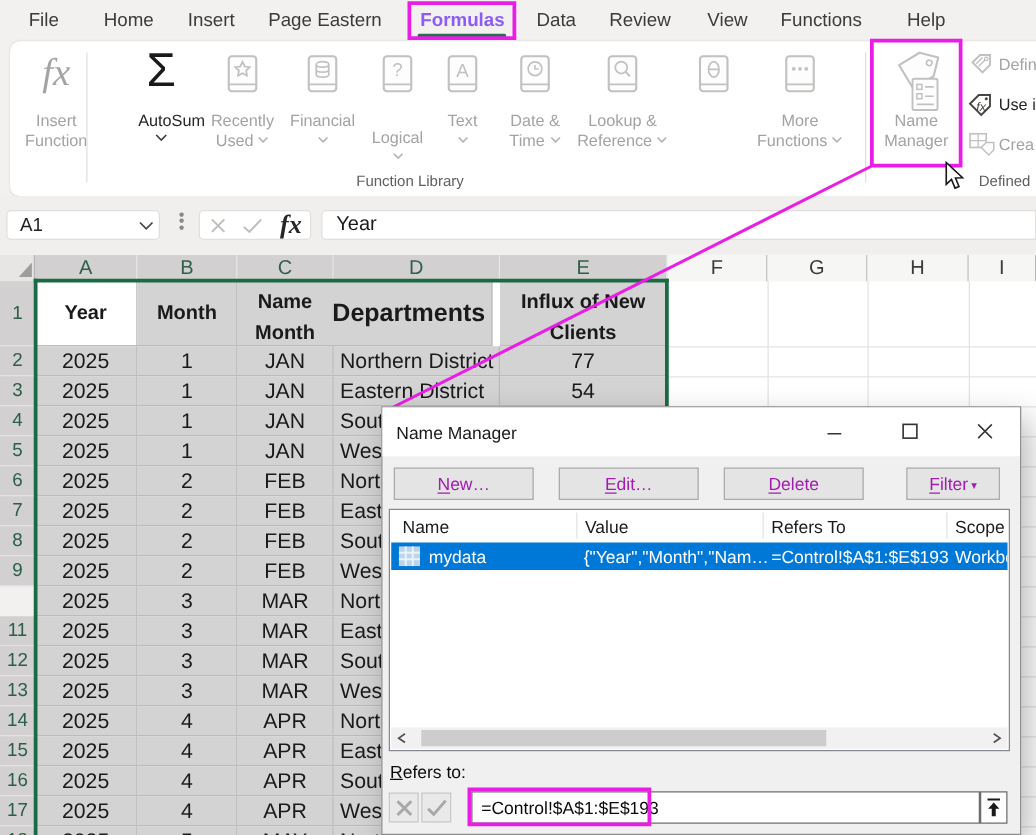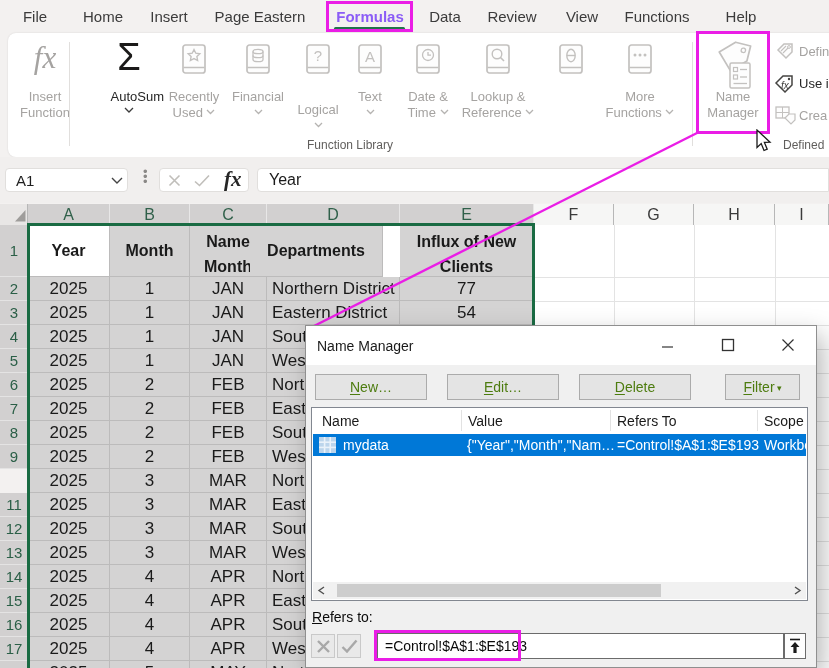--- a/index.html
+++ b/index.html
@@ -25,21 +25,21 @@
 .hnorm{background:#f6f6f5;color:#3b3b3b;border-right:1px solid #b7b7b7;}
 .rowhdr{position:absolute;left:0;width:28px;background:#d2d0d0;color:#2b5f47;font-size:15px;text-align:center;border-bottom:1px solid #e4e3e3;}
 .cell{position:absolute;font-size:17px;color:#1a1a1a;text-align:center;white-space:nowrap;overflow:hidden;}
 .csel{background:#d4d3d3;border-right:1px solid #bcbbbb;border-bottom:1px solid #bcbbbb;}
 .b{font-weight:700;}
 .left{text-align:left;padding-left:5px;}
 
 .mag{position:absolute;border:3px solid #ea1de6;}
 
 #dlg{position:absolute;left:305px;top:325px;width:512px;height:343px;background:#f0f0f0;border:1px solid #8f8f8f;box-shadow:6px 10px 24px rgba(0,0,0,.28);z-index:20;}
-.dbtn{position:absolute;top:48px;height:26px;background:#e4e4e4;border:1px solid #ababab;font-size:14px;color:#4d7c0f;text-align:center;line-height:24px;}
+.dbtn{position:absolute;top:48px;height:26px;background:#e4e4e4;border:1px solid #ababab;font-size:14px;color:#a21caf;text-align:center;line-height:24px;}
 .dbtn u{text-decoration-thickness:1px;text-underline-offset:2px;}
 #dlist{position:absolute;left:5px;top:81px;width:497px;height:194px;background:#fff;border:1px solid #828790;}
 .lh{position:absolute;top:0;height:24px;line-height:26px;font-size:14px;color:#1a1a1a;}
 .lhdiv{position:absolute;top:2px;height:21px;width:1px;background:#e2e2e2;}
 #selrow{position:absolute;left:1px;top:26px;width:493px;height:22px;background:#0078d7;color:#fff;font-size:14px;line-height:22px;white-space:nowrap;overflow:hidden;}
 .srt{position:absolute;top:0;}
 #hscroll{position:absolute;left:1px;bottom:1px;height:17px;width:493px;background:#f1f1f1;color:#555;}
 .refline{font-size:14px;color:#0a0a0a;}
 .xvbtn{position:absolute;top:308px;width:24px;height:24px;background:#e9e9e9;border:1px solid #c9c9c9;}
 </style></head><body>
@@ -127,21 +127,21 @@
       <rect x="2" y="1" width="22" height="28" rx="2.5" fill="#fdfdfd" stroke="#c3c1bf" stroke-width="1.7"></rect>
       <line x1="2.5" y1="23.5" x2="23.5" y2="23.5" stroke="#c3c1bf" stroke-width="1.5"></line>
       <circle cx="8" cy="11" r="1.5" fill="#c3c1bf"></circle>
       <circle cx="13" cy="11" r="1.5" fill="#c3c1bf"></circle>
       <circle cx="18" cy="11" r="1.5" fill="#c3c1bf"></circle>
     </svg>
 <div class="riconlbl" style="left:580px;top:89px;width:120px;">More<br>Functions <svg class="chev" width="9" height="6">
         <path d="M1 1 L4.5 4.5 L8 1" stroke="#b5b3b1" stroke-width="1.3" fill="none"></path>
       </svg></div>
 <div class="rdiv" style="left:692px;"></div>
-<div class="glabel" style="left:285px;width:130px;text-align:center;">Function Library</div>
+<div class="glabel" style="left:285px;width:130px;text-align:left;">Function Library</div>
 <svg class="abs" style="left:713px;top:39px" width="50" height="52" viewBox="0 0 50 52">
 <g transform="rotate(14 22 18)">
 <path d="M5.5 17 L19 3.5 L34.5 3.5 L34.5 19 L21 32.5 Z" fill="#fdfdfd" stroke="#c3c1bf" stroke-width="1.7" stroke-linejoin="round"></path>
 <circle cx="28.5" cy="9.5" r="2.2" fill="none" stroke="#c3c1bf" stroke-width="1.3"></circle>
 </g>
 <rect x="17" y="24" width="20" height="25" rx="1.5" fill="#fdfdfd" stroke="#c3c1bf" stroke-width="1.5"></rect>
 <rect x="20.5" y="28.5" width="4" height="4" fill="none" stroke="#c3c1bf" stroke-width="1.2"></rect>
 <line x1="27" y1="30.5" x2="34" y2="30.5" stroke="#c3c1bf" stroke-width="1.3"></line>
 <rect x="20.5" y="36" width="4" height="4" fill="none" stroke="#c3c1bf" stroke-width="1.2"></rect>
 <line x1="27" y1="38" x2="34" y2="38" stroke="#c3c1bf" stroke-width="1.3"></line>
@@ -240,21 +240,21 @@
 <div class="rowhdr" style="top:661px;height:24px;line-height:24px;">18</div>
 <div class="cell csel b" style="left:28px;top:225px;width:82px;height:52px;font-size:16px;background:#fff;">
       <div style="position:absolute;left:0;top:0;width:100%;line-height:52px;">Year</div>
     </div>
 <div class="cell csel b" style="left:110px;top:225px;width:80px;height:52px;font-size:16px;">
       <div style="position:absolute;left:0;top:0;width:100%;line-height:52px;">Month</div>
     </div>
 <div class="cell csel b" style="left:190px;top:225px;width:77px;height:52px;font-size:16px;">
       <div style="position:absolute;left:0;top:4px;width:100%;line-height:25px;">Name<br>Month</div>
     </div>
-<div class="cell csel b" style="left:250px;top:225px;width:133px;height:52px;font-size:16px;">
+<div class="cell csel b" style="left:261px;top:225px;width:133px;height:52px;font-size:20px;">
       <div style="position:absolute;left:0;top:0;width:100%;line-height:52px;">Departments</div>
     </div>
 <div class="cell csel b" style="left:400px;top:225px;width:134px;height:52px;font-size:16px;">
       <div style="position:absolute;left:0;top:4px;width:100%;line-height:25px;">Influx of New<br>Clients</div>
     </div>
 <div class="cell csel" style="left:28px;top:277px;width:82px;height:24px;line-height:23px;">2025</div>
 <div class="cell csel" style="left:110px;top:277px;width:80px;height:24px;line-height:23px;">1</div>
 <div class="cell csel" style="left:190px;top:277px;width:77px;height:24px;line-height:23px;">JAN</div>
 <div class="cell csel left" style="left:267px;top:277px;width:133px;height:24px;line-height:23px;">Northern District</div>
 <div class="cell csel" style="left:400px;top:277px;width:134px;height:24px;line-height:23px;">77</div>

